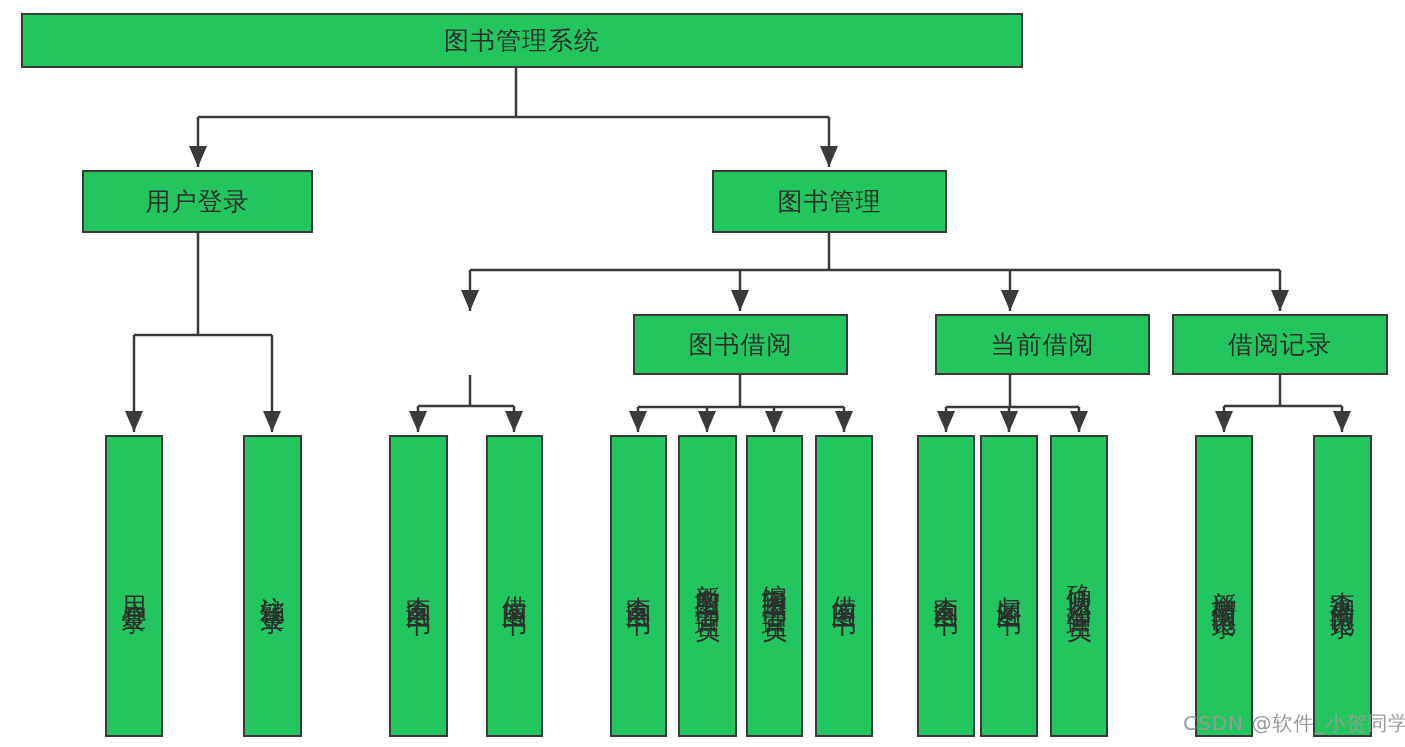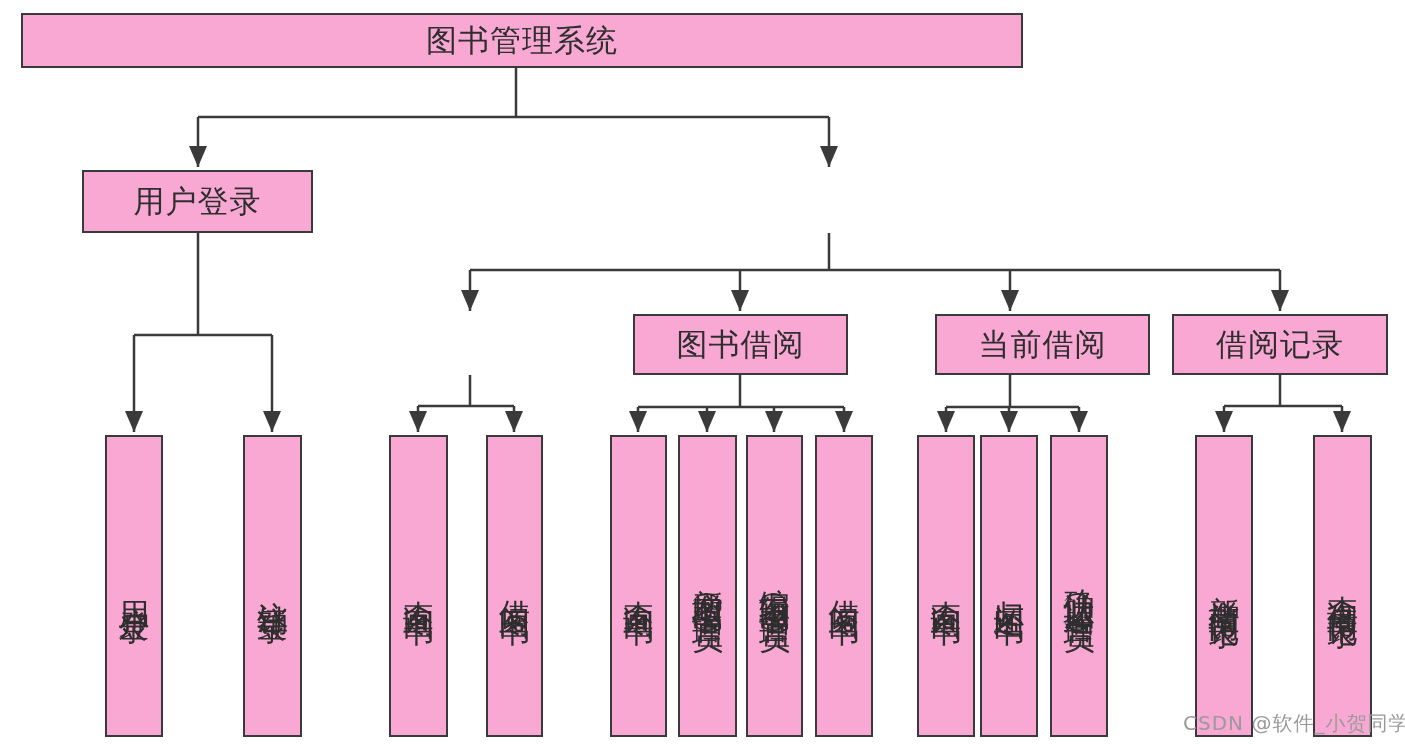--- a/index.html
+++ b/index.html
@@ -16,27 +16,27 @@
   }
   #edges {
     position: absolute;
     left: 0; top: 0;
     width: 1405px; height: 747px;
     z-index: 1;
   }
   .node {
     position: absolute;
     box-sizing: border-box;
-    background: #f9a8d4;
+    background: #22c55e;
     border: 2.5px solid #3a3a3a;
     display: flex;
     align-items: center;
     justify-content: center;
     color: #2e2e2e;
-    font-size: 31px;
+    font-size: 25px;
     z-index: 2;
   }
   .node.h span {
     letter-spacing: 1px;
     white-space: nowrap;
   }
   .node.v span {
     writing-mode: vertical-rl;
     letter-spacing: 5px;
     line-height: 1;
@@ -100,20 +100,23 @@
     <line x1="1342" y1="406" x2="1342" y2="432" stroke="#3a3a3a" stroke-width="2.5" marker-end="url(#arrow)"></line>
   </svg>
 
   <div class="node h" style="left:21px; top:13px; width:1002px; height:55px;">
     <span>图书管理系统</span>
   </div>
 
   <div class="node h" style="left:82px; top:170px; width:231px; height:63px;">
     <span>用户登录</span>
   </div>
+  <div class="node h" style="left:712px; top:170px; width:235px; height:63px;">
+    <span>图书管理</span>
+  </div>
 
   <div class="node h" style="left:633px; top:314px; width:215px; height:61px;text-align:center;">
     <span>图书借阅</span>
   </div>
   <div class="node h" style="left:902px; top:314px; width:215px; height:61px;margin-left:33px;">
     <span>当前借阅</span>
   </div>
   <div class="node h" style="left:1172px; top:314px; width:216px; height:61px;">
     <span>借阅记录</span>
   </div>

